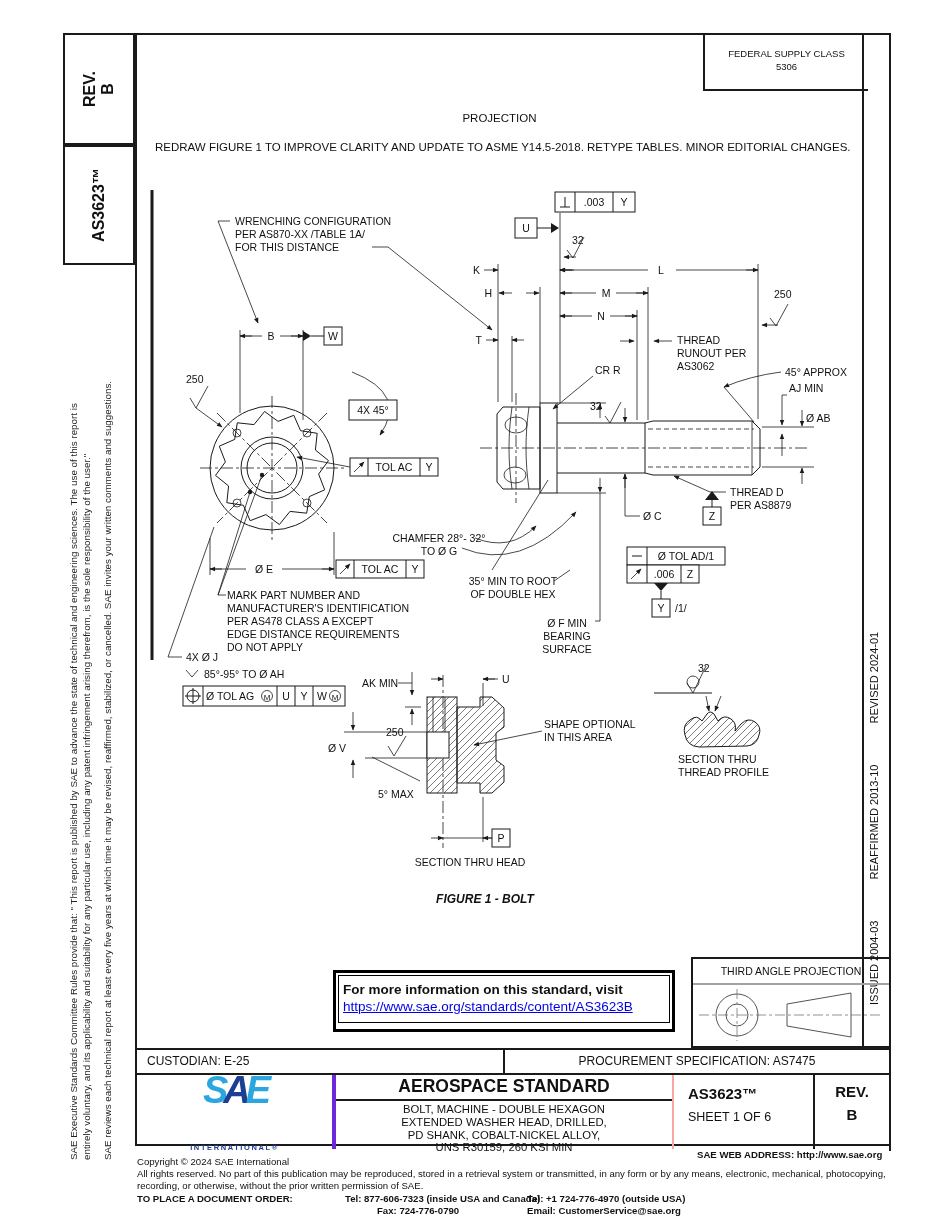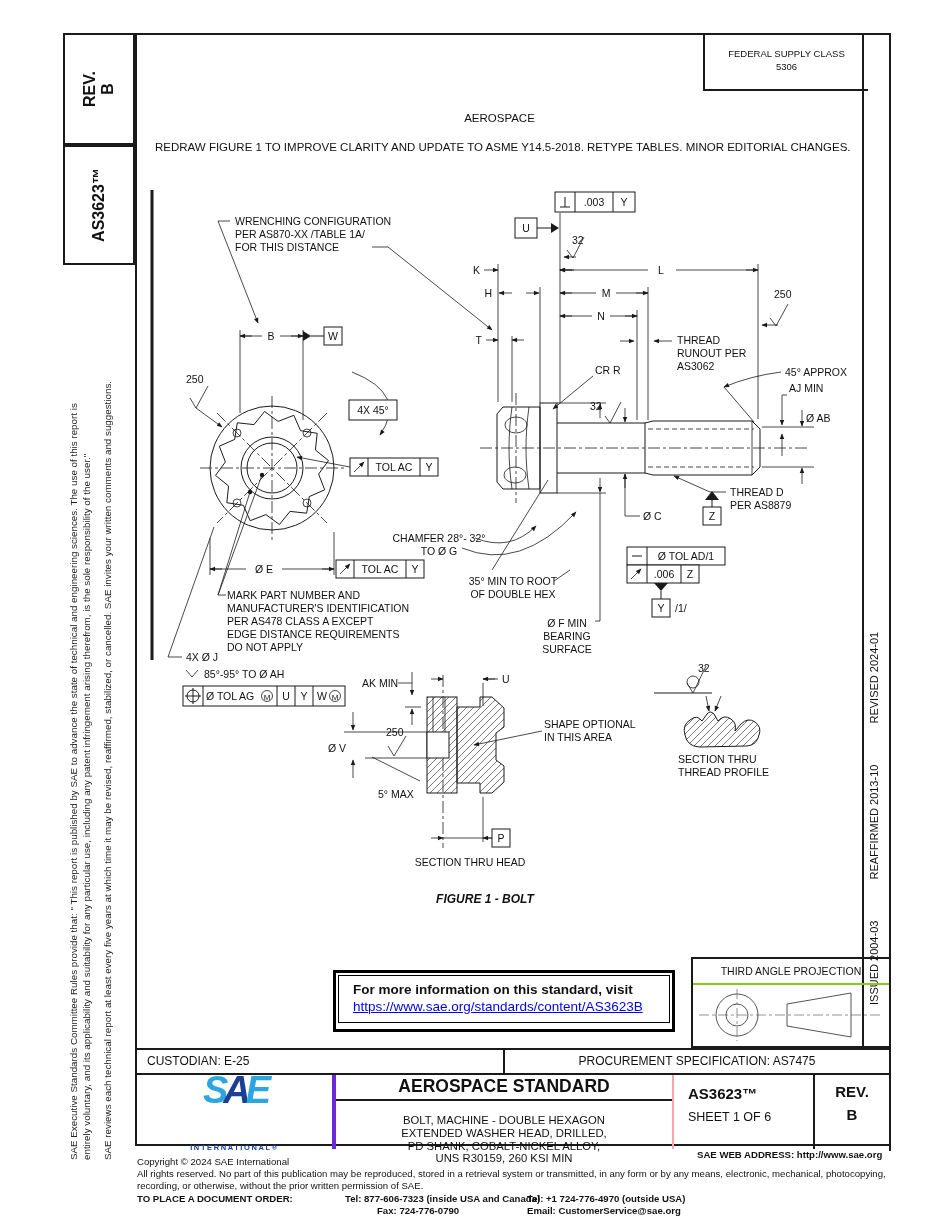--- a/index.html
+++ b/index.html
@@ -11,37 +11,37 @@
   .rot{transform:rotate(-90deg);transform-origin:0 0;}
   .tab{position:absolute;left:63px;width:72px;display:flex;align-items:center;justify-content:center;
        border:2px solid #1a1a1a;box-sizing:border-box;background:#fff;}
   .tab .inner{transform:rotate(-90deg);text-align:center;font-weight:bold;}
   .margin-note{font-size:9.8px;line-height:12.5px;white-space:nowrap;color:#222;}
   .fsc{position:absolute;left:703px;top:35px;width:165px;height:56px;border-left:2px solid #1a1a1a;
        border-bottom:2px solid #1a1a1a;box-sizing:border-box;text-align:center;font-size:9.5px;padding-top:12px;line-height:13px;}
   .rationale-title{position:absolute;left:135px;top:112px;width:729px;text-align:center;font-size:11.5px;}
   .rationale-text{position:absolute;left:155px;top:140px;width:700px;font-size:11.5px;line-height:14.5px;}
   .infobox{position:absolute;left:333px;top:970px;width:342px;height:62px;border:3px solid #000;box-sizing:border-box;}
-  .infobox .in{border:1px solid #000;margin:2px;height:48px;box-sizing:border-box;padding:6px 0 0 14px;}
+  .infobox .in{border:1px solid #000;margin:2px;height:48px;box-sizing:border-box;padding:6px 0 0 4px;}
   .infobox .l1{font-weight:bold;font-size:13.5px;}
   .infobox a{font-size:13.5px;}
   .tap{position:absolute;left:691px;top:957px;width:200px;height:91px;border:2px solid #1a1a1a;box-sizing:border-box;}
-  .tap .hd{height:26px;border-bottom:2px solid #84cc16;box-sizing:border-box;text-align:center;font-size:10.5px;line-height:24px;}
+  .tap .hd{height:26px;border-bottom:2px solid #a3a3a3;box-sizing:border-box;text-align:center;font-size:10.5px;line-height:24px;}
   .tb{position:absolute;left:135px;top:1048px;width:756px;height:98px;border:2px solid #1a1a1a;box-sizing:border-box;}
   .tb .r1{height:25px;border-bottom:2px solid #1a1a1a;box-sizing:border-box;display:flex;}
   .tb .c-cust{width:368px;border-right:2px solid #1a1a1a;box-sizing:border-box;font-size:12px;line-height:22px;padding-left:10px;}
   .tb .c-proc{flex:1;text-align:center;font-size:12px;line-height:22px;}
   .tb .r2{display:flex;height:74px;}
   .cell{box-sizing:border-box;height:100%;}
   .c-logo{width:199px;border-right:4px solid #6d28d9;display:flex;flex-direction:column;align-items:center;justify-content:center;}
   .c-title{width:338px;border-right:2px solid #fca5a5;}
   .c-num{width:141px;border-right:2px solid #1a1a1a;padding:10px 0 0 14px;}
   .c-rev{flex:1;text-align:center;padding-top:8px;}
   .as-title{font-weight:bold;font-size:17.5px;text-align:center;border-bottom:2px solid #1a1a1a;padding:1px 0 2px 0;}
-  .as-sub{font-size:11.3px;line-height:12.8px;text-align:center;padding-top:13px;}
+  .as-sub{font-size:11.3px;line-height:12.8px;text-align:center;padding-top:2px;}
   .sae-word{font-style:italic;font-weight:bold;font-size:38px;letter-spacing:-5px;line-height:34px;}
   .sae-intl{font-size:7.5px;font-weight:bold;letter-spacing:1.6px;margin-top:1px;}
   .copy{position:absolute;font-size:9.6px;line-height:11.8px;white-space:nowrap;}
   svg text{font-family:"Liberation Sans",sans-serif;font-size:10.5px;fill:#111;stroke:none;}
   svg .s{stroke:#1a1a1a;fill:none;stroke-width:1;}
   svg .thin{stroke-width:0.8;}
   svg .thick{stroke-width:3;}
   svg .cl{stroke-dasharray:12 3 3 3;stroke-width:0.8;}
   svg .dash{stroke-dasharray:5 3;stroke-width:0.8;}
   svg .wf{fill:#fff;stroke:#1a1a1a;stroke-width:1;}
@@ -78,21 +78,21 @@
     <span>ISSUED 2004-03</span>
     <span style="padding-left:38px;">REAFFIRMED 2013-10</span>
     <span style="padding-left:38px;">REVISED 2024-01</span>
   </div>
 
   <div class="fsc">
     <div>FEDERAL SUPPLY CLASS</div>
     <div>5306</div>
   </div>
 
-  <div class="rationale-title">AEROSPACE</div>
+  <div class="rationale-title">PROJECTION</div>
   <div class="rationale-text">REDRAW FIGURE 1 TO IMPROVE CLARITY AND UPDATE TO ASME Y14.5-2018. RETYPE TABLES. MINOR EDITORIAL CHANGES.</div>
 
   <svg class="abs" style="left:140px;top:180px;" width="730" height="730" viewBox="0 0 730 730">
     <defs>
       <marker id="ar" viewBox="0 0 10 10" refX="9" refY="5" markerWidth="10" markerHeight="7" orient="auto">
         <path d="M0,1 L10,5 L0,9 Z" fill="#1a1a1a"></path>
       </marker>
       <pattern id="hatch" patternUnits="userSpaceOnUse" width="7" height="7">
         <path d="M0,7 L7,0" stroke="#444" stroke-width="0.7"></path>
       </pattern>

